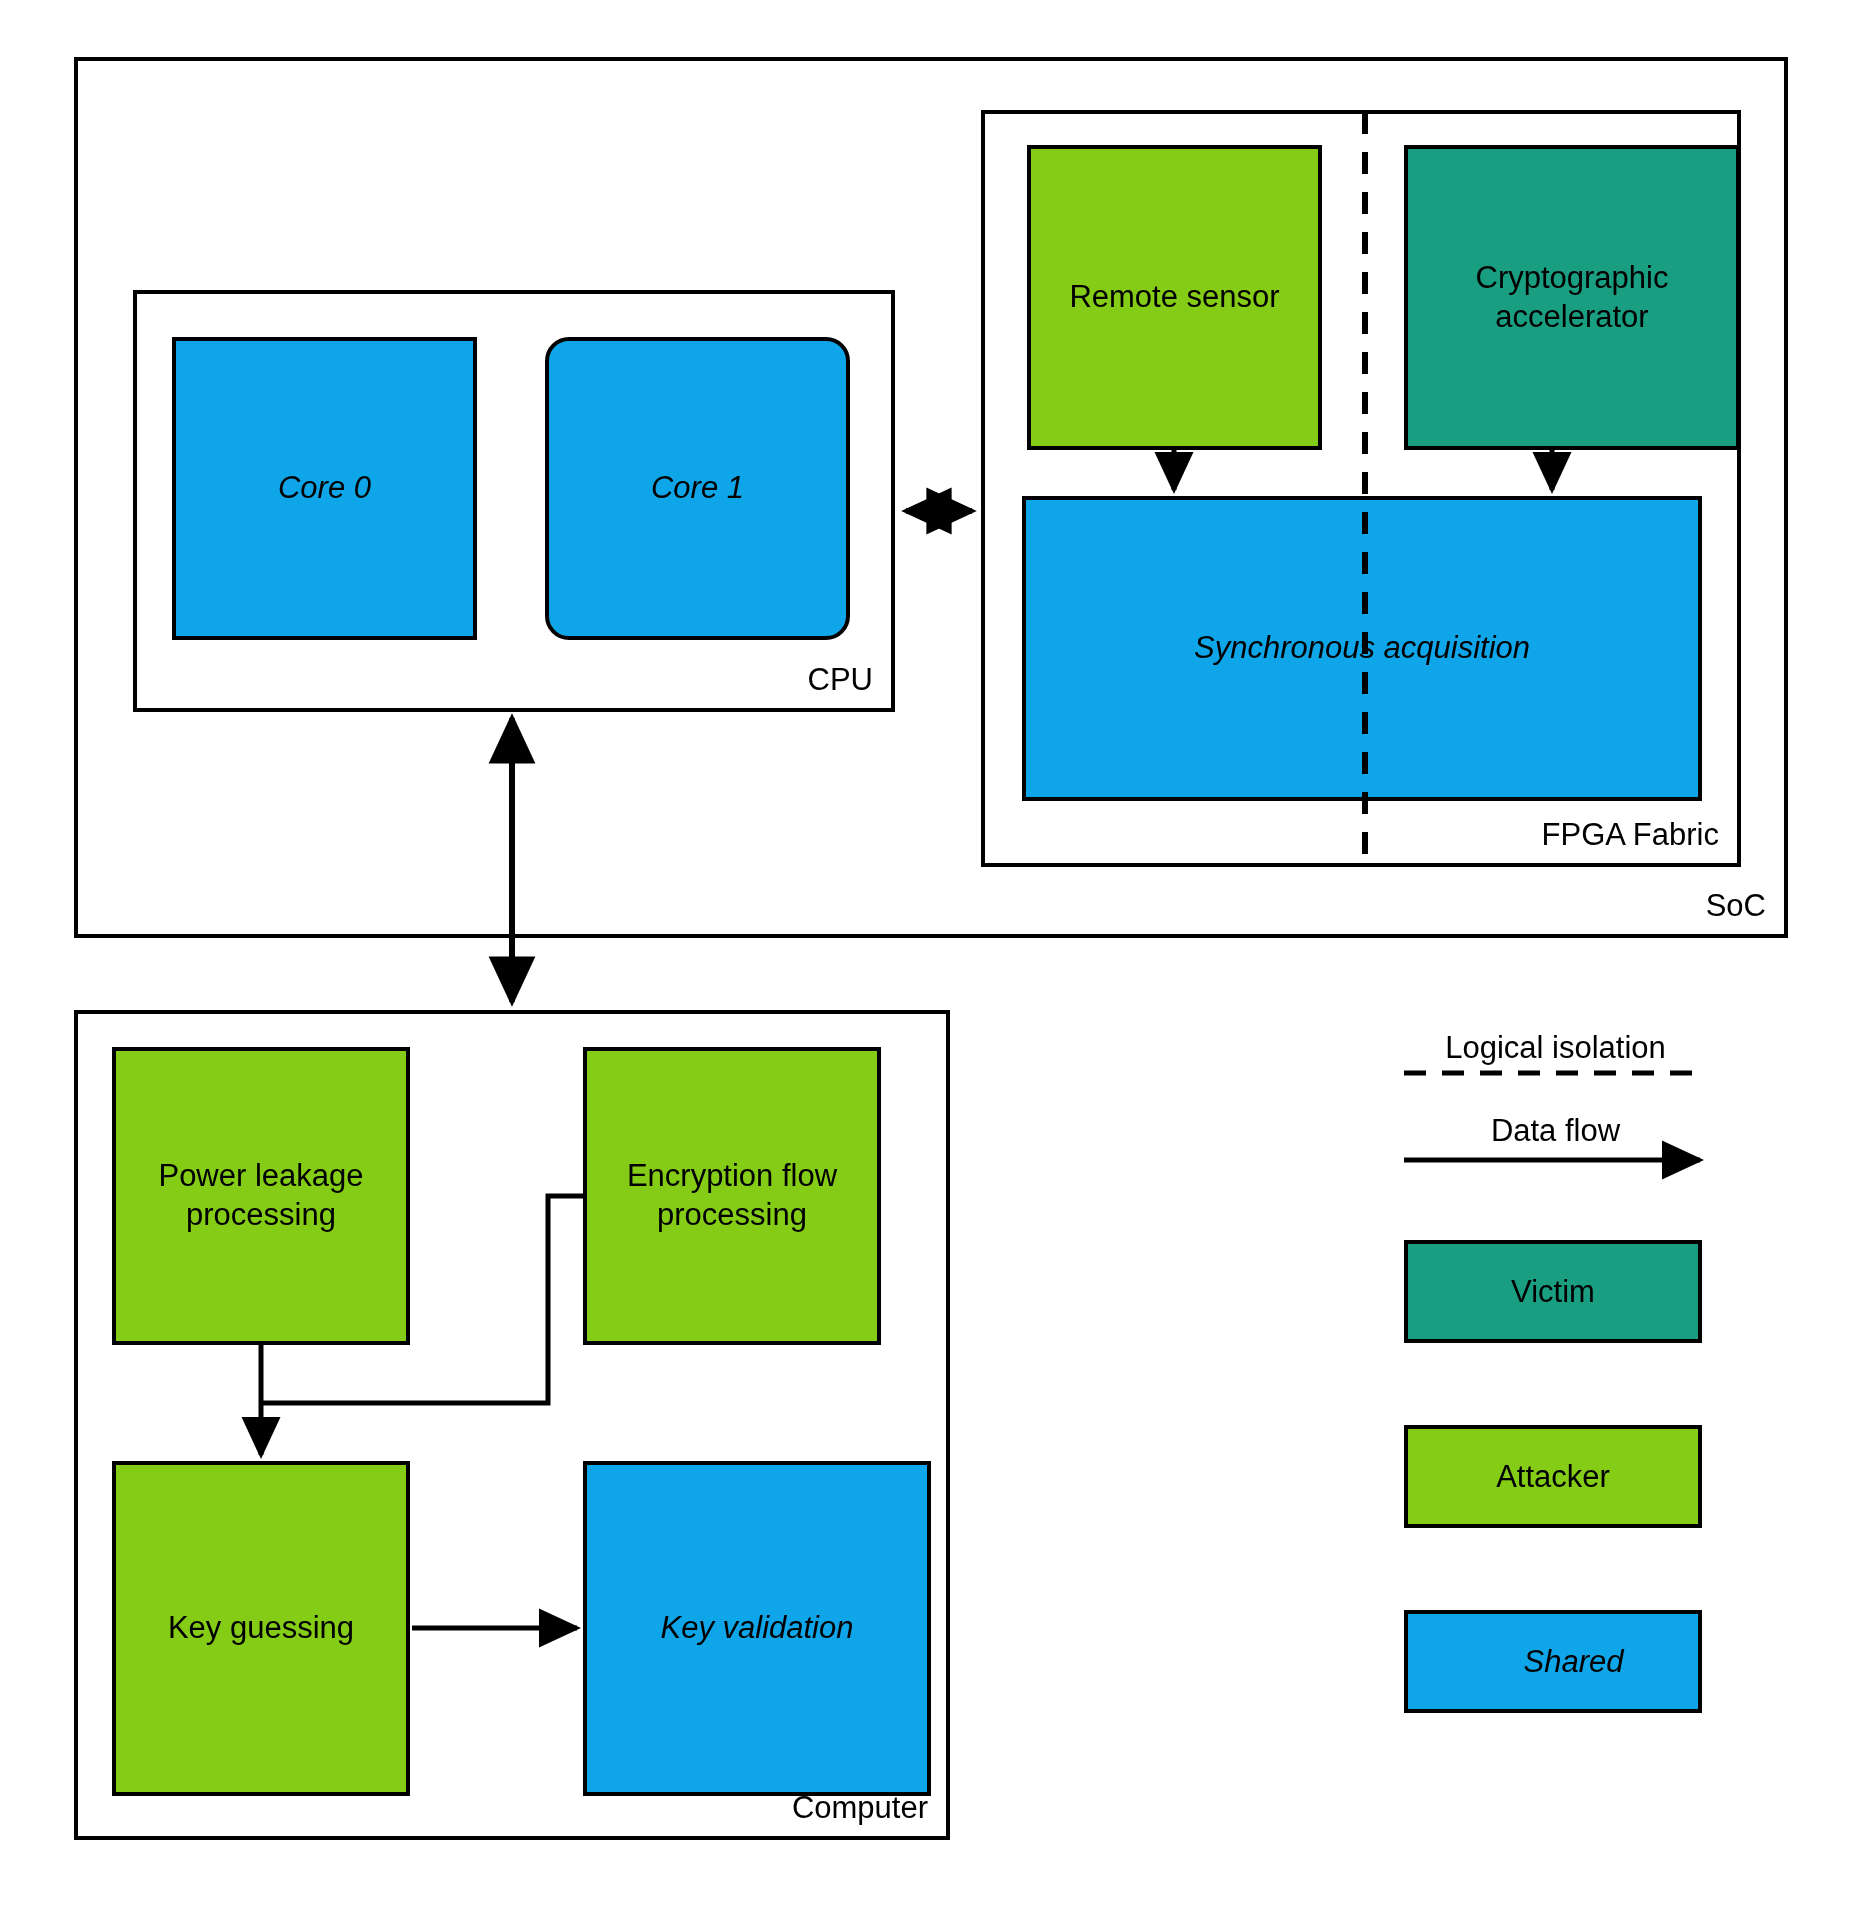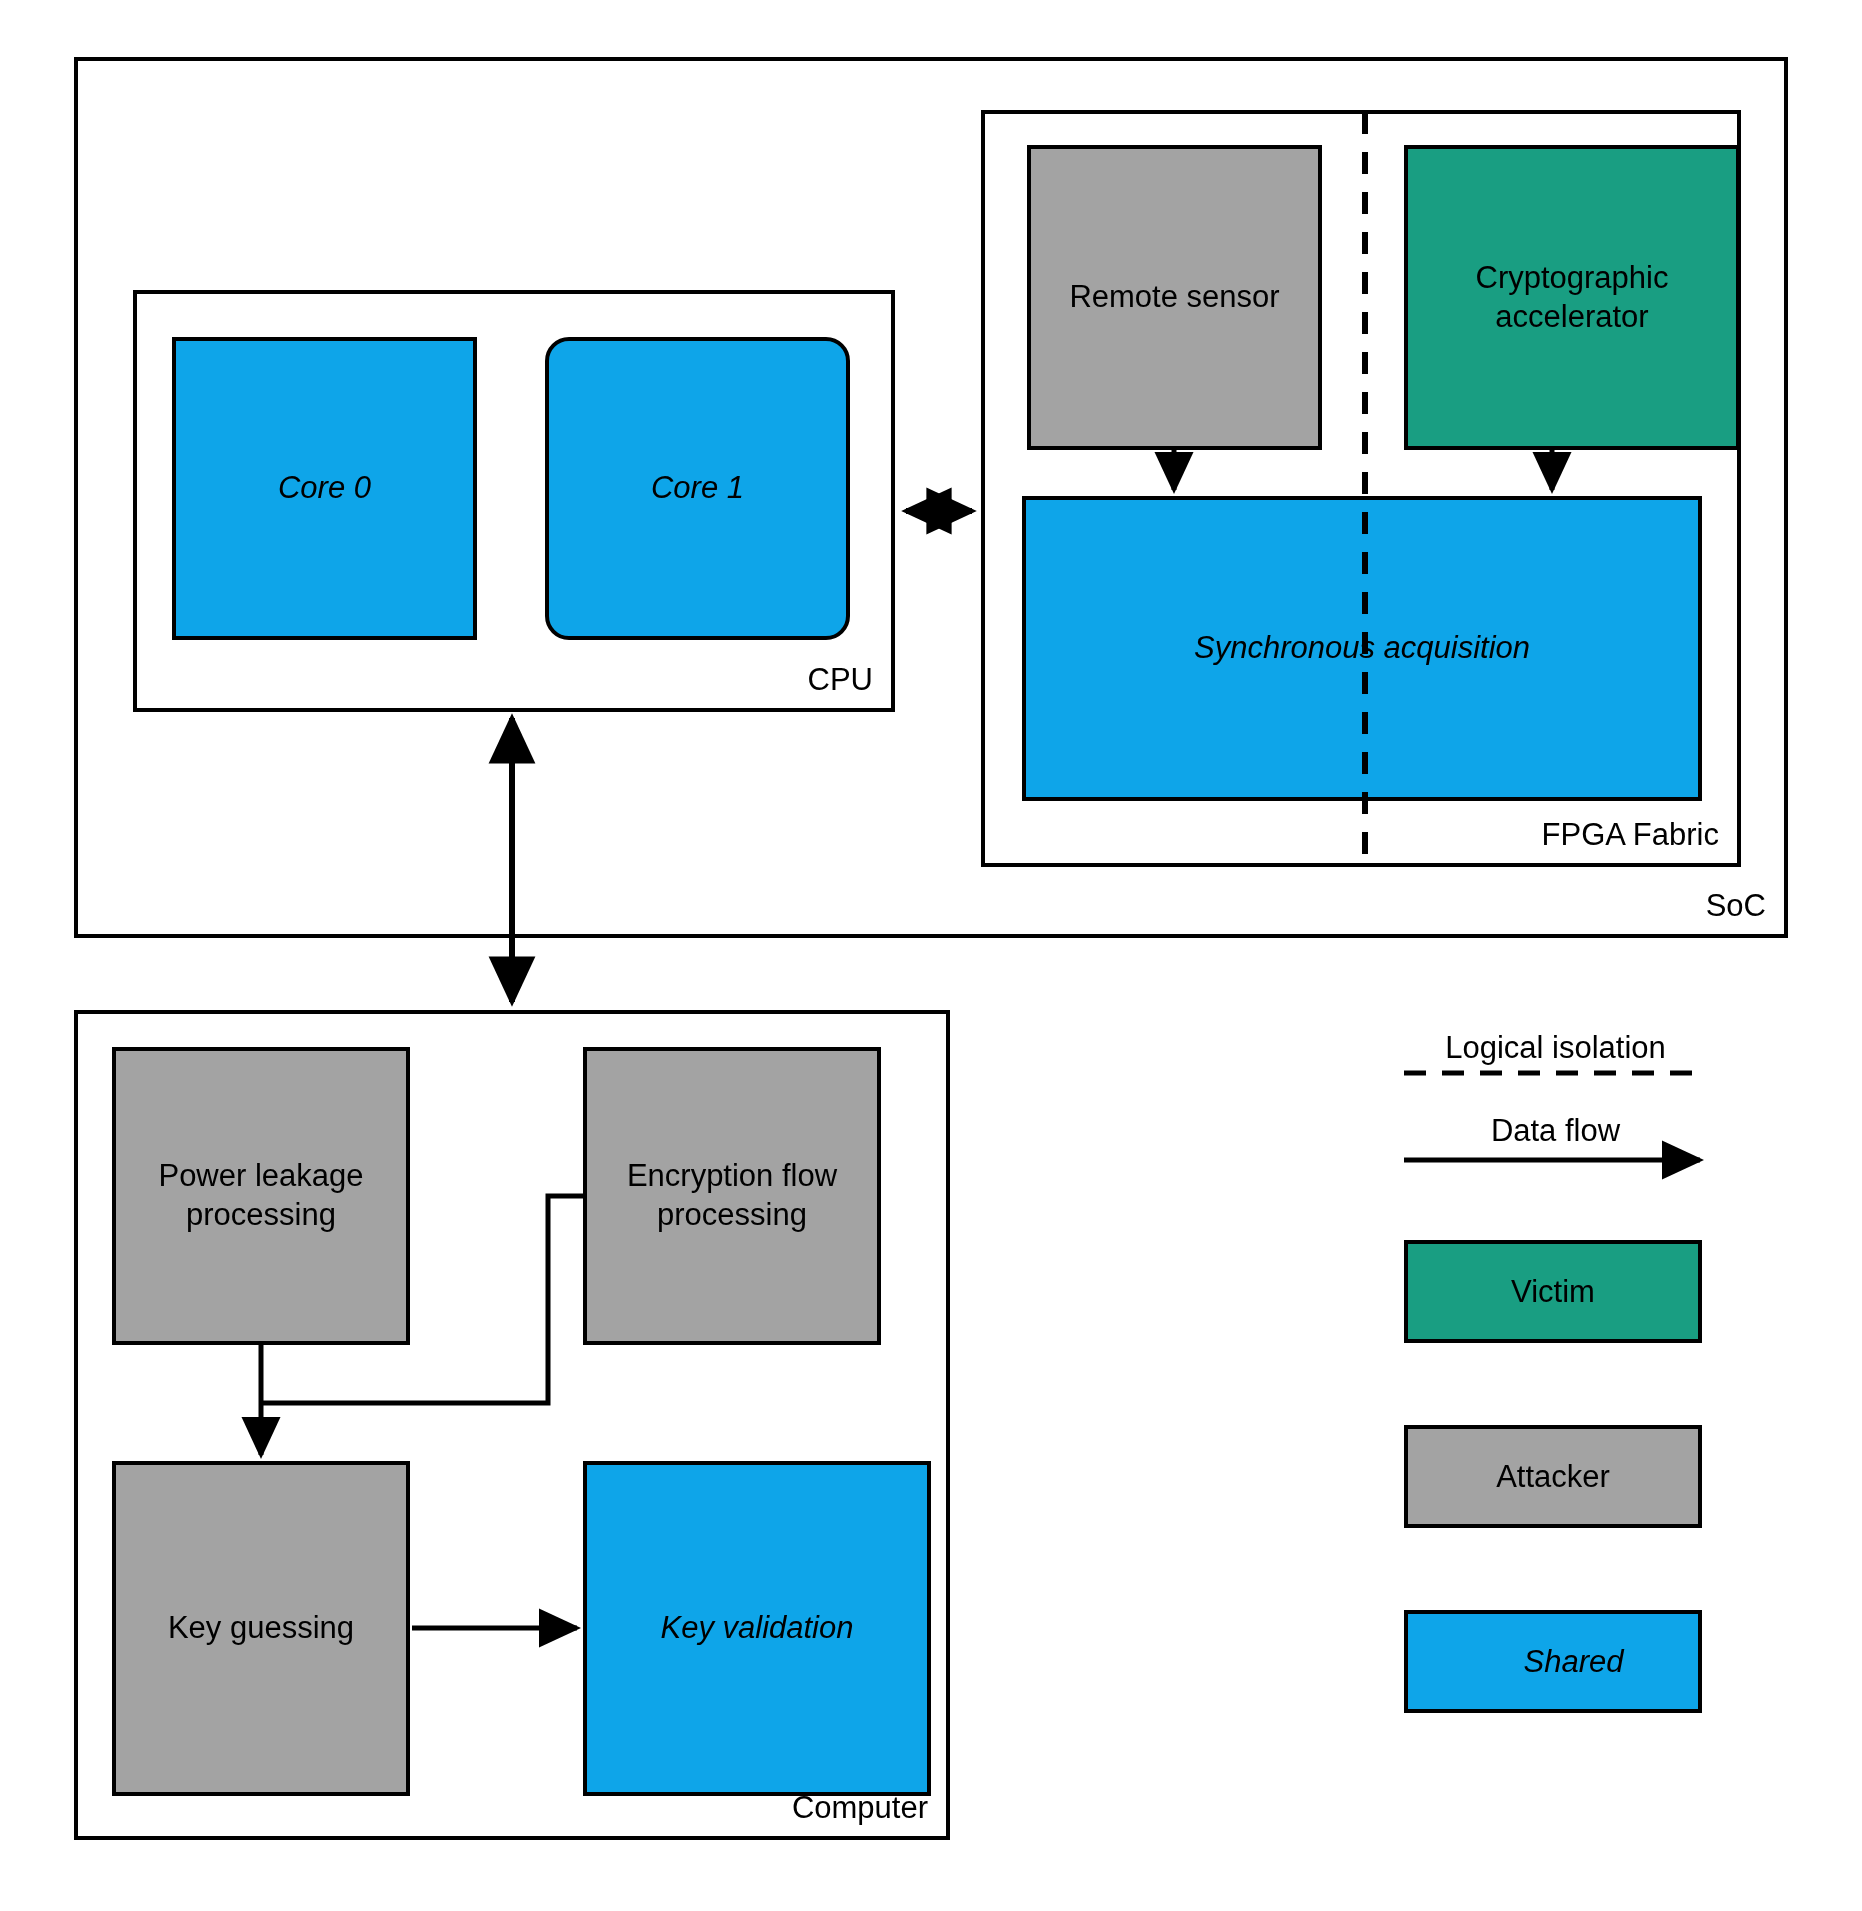--- a/index.html
+++ b/index.html
@@ -36,21 +36,21 @@
   }
   .container-label {
     font-size: 31px;
     padding: 0 18px 8px 0;
     white-space: nowrap;
   }
   .leaf-label {
     font-size: 31px;
     padding: 0 8px;
   }
-  .fill-attacker { background: #a3a3a3; }
+  .fill-attacker { background: #84cc16; }
   .fill-victim   { background: #199e82; }
   .fill-shared   { background: #0ea5e9; font-style: italic; }
 
   .svg-layer {
     position: absolute;
     left: 0;
     top: 0;
     width: 1862px;
     height: 1911px;
     pointer-events: none;

